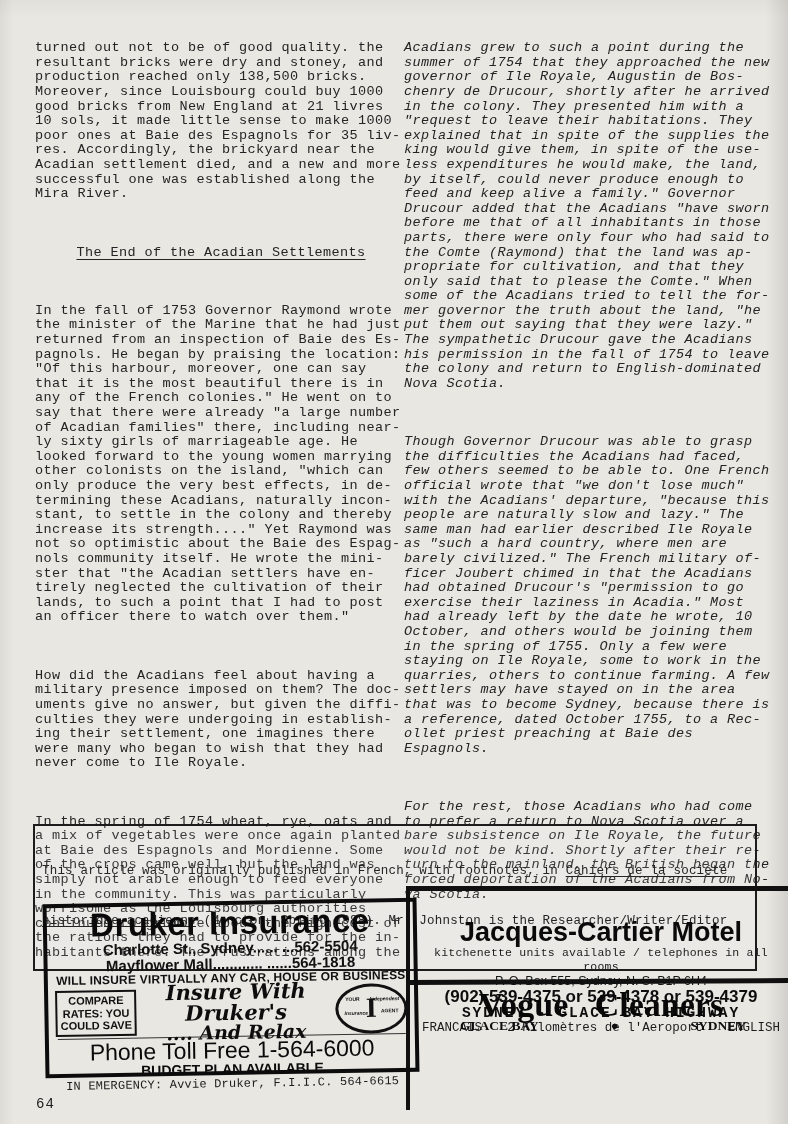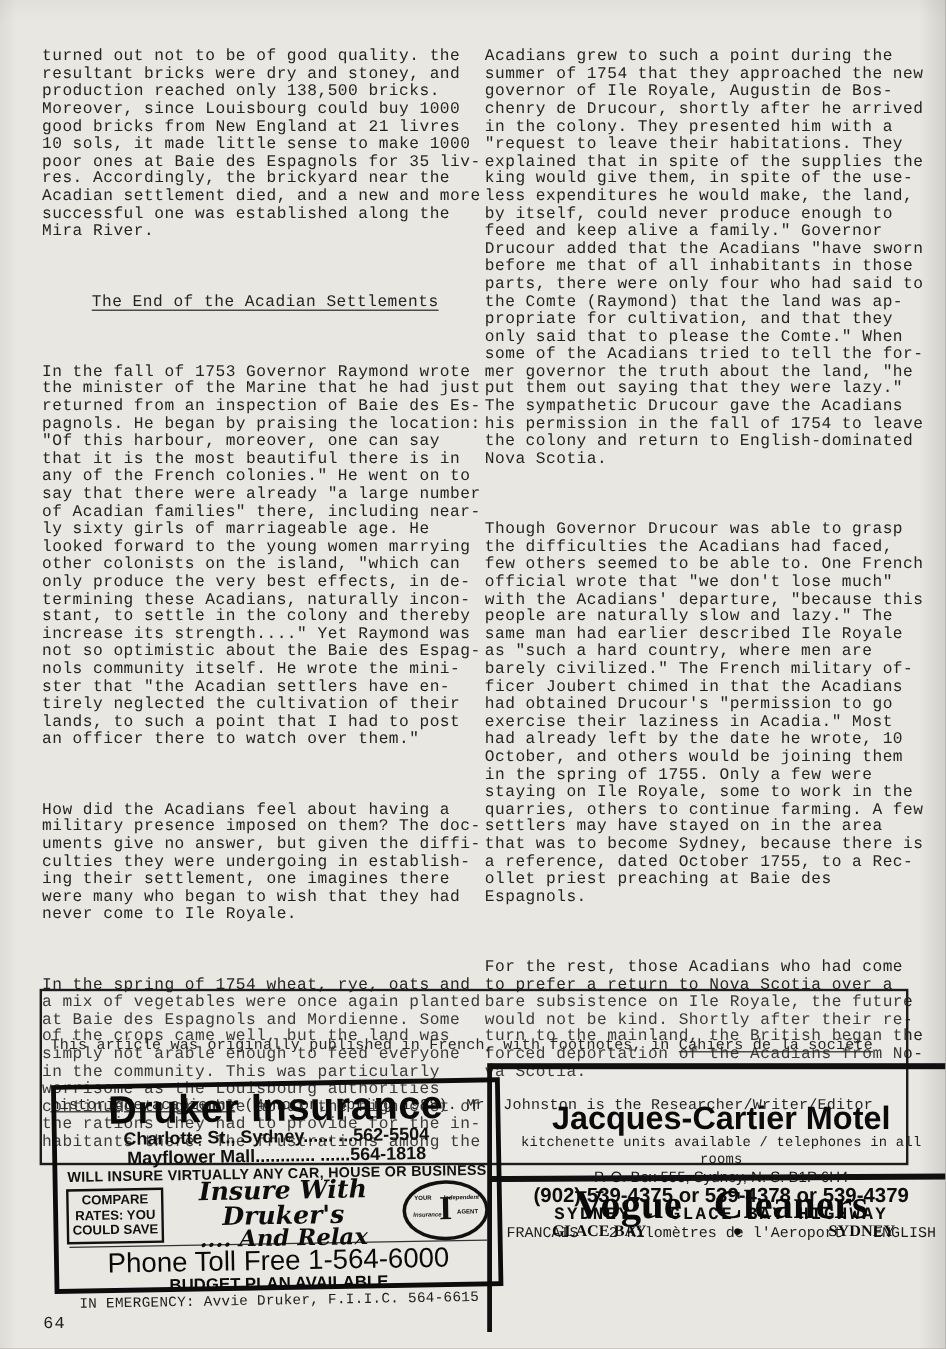--- a/index.html
+++ b/index.html
@@ -10,21 +10,21 @@
       linear-gradient(to left, rgba(0,0,0,0.10) 0, rgba(0,0,0,0) 22px),
       linear-gradient(to bottom, rgba(0,0,0,0.03) 0, rgba(0,0,0,0) 18px),
       #e9e7e2;
     overflow:hidden;
     font-family:"Liberation Mono", monospace;
     color:#242424;
   }
   
   .col{position:absolute;top:12px;font-size:13.5px;line-height:14.6px;letter-spacing:0.4px;white-space:pre;}
   .col-left{left:35px;width:372px;}
-  .col-right{left:404px;width:382px;}
+  .col-right{left:404px;width:382px;font-style:italic;}
   .para{margin:0 0 14.6px 0;}
   .heading{margin:0 0 14.6px 0;text-align:center;text-decoration:underline;text-underline-offset:3px;}
   
   .footnote{
     position:absolute;left:33px;top:824px;width:706px;
     border:2px solid #1c1c1c;background:rgba(255,255,255,0.10);
     padding:4px 7px 6px 7px;font-size:12.5px;line-height:16.6px;letter-spacing:0.2px;white-space:pre;
   }
   .u{text-decoration:underline;text-underline-offset:2px;}
   .rule-h{position:absolute;background:#101010;}

